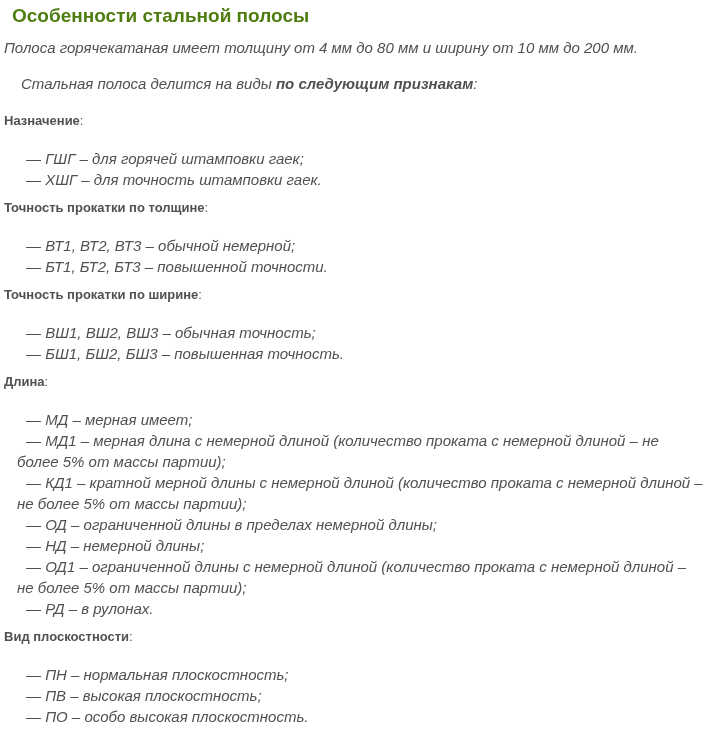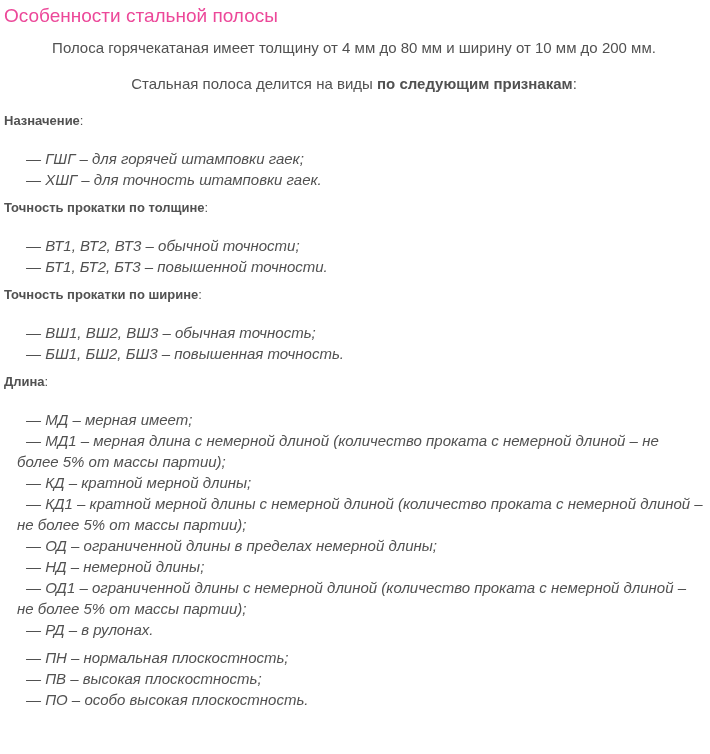--- a/index.html
+++ b/index.html
@@ -7,33 +7,33 @@
     width: 710px;
     height: 754px;
     overflow: hidden;
     box-sizing: border-box;
     padding: 4px 6px 0 4px;
     font-family: "Liberation Sans", sans-serif;
     color: #515151;
   }
   .page-title {
     font-size: 19px;
-    font-weight: 400;
+    font-weight: 700;
     font-style: normal;
-    color: #ec4899;
+    color: #4d7c0f;
     line-height: 23px;
-    margin: 0 0 10px 0;
+    margin: 0 0 10px 8px;
   }
   .para {
+    font-style: italic;
     font-size: 15px;
     line-height: 21px;
     margin: 0 0 15px 0;
-    text-align: center;
   }
-  .lead { margin-bottom: 16px; }
+  .lead { margin-bottom: 16px; margin-left: 17px; }
   .section-heading {
     font-weight: 700;
     font-size: 13px;
     line-height: 21px;
     margin: 0 0 17px 0;
   }
   .section-heading .colon { font-weight: 400; }
   .lead b { font-weight: 700; }
   .items {
     margin: 0 0 7px 13px;
@@ -58,41 +58,41 @@
   <p class="para lead"><span>Стальная полоса делится на виды </span><b>по следующим признакам</b><span>:</span></p>
 
   <p class="section-heading"><span>Назначение</span><span class="colon">:</span></p>
   <div class="items">
     <p class="item">— ГШГ – для горячей штамповки гаек;</p>
     <p class="item">— ХШГ – для точность штамповки гаек.</p>
   </div>
 
   <p class="section-heading"><span>Точность прокатки по толщине</span><span class="colon">:</span></p>
   <div class="items">
-    <p class="item">— ВТ1, ВТ2, ВТ3 – обычной точности;</p>
+    <p class="item">— ВТ1, ВТ2, ВТ3 – обычной немерной;</p>
     <p class="item">— БТ1, БТ2, БТ3 – повышенной точности.</p>
   </div>
 
   <p class="section-heading"><span>Точность прокатки по ширине</span><span class="colon">:</span></p>
   <div class="items">
     <p class="item">— ВШ1, ВШ2, ВШ3 – обычная точность;</p>
     <p class="item">— БШ1, БШ2, БШ3 – повышенная точность.</p>
   </div>
 
   <p class="section-heading"><span>Длина</span><span class="colon">:</span></p>
   <div class="items">
     <p class="item">— МД – мерная имеет;</p>
     <p class="item">— МД1 – мерная длина с немерной длиной (количество проката с немерной длиной – не более 5% от массы партии);</p>
-    <p class="item">— КД – кратной мерной длины;</p>
     <p class="item">— КД1 – кратной мерной длины с немерной длиной (количество проката с немерной длиной – не более 5% от массы партии);</p>
     <p class="item">— ОД – ограниченной длины в пределах немерной длины;</p>
     <p class="item">— НД – немерной длины;</p>
     <p class="item">— ОД1 – ограниченной длины с немерной длиной (количество проката с немерной длиной – не более 5% от массы партии);</p>
     <p class="item">— РД – в рулонах.</p>
   </div>
 
+  <p class="section-heading"><span>Вид плоскостности</span><span class="colon">:</span></p>
   <div class="items">
     <p class="item">— ПН – нормальная плоскостность;</p>
     <p class="item">— ПВ – высокая плоскостность;</p>
     <p class="item">— ПО – особо высокая плоскостность.</p>
   </div>
 
 </div>
 
 </body></html>

